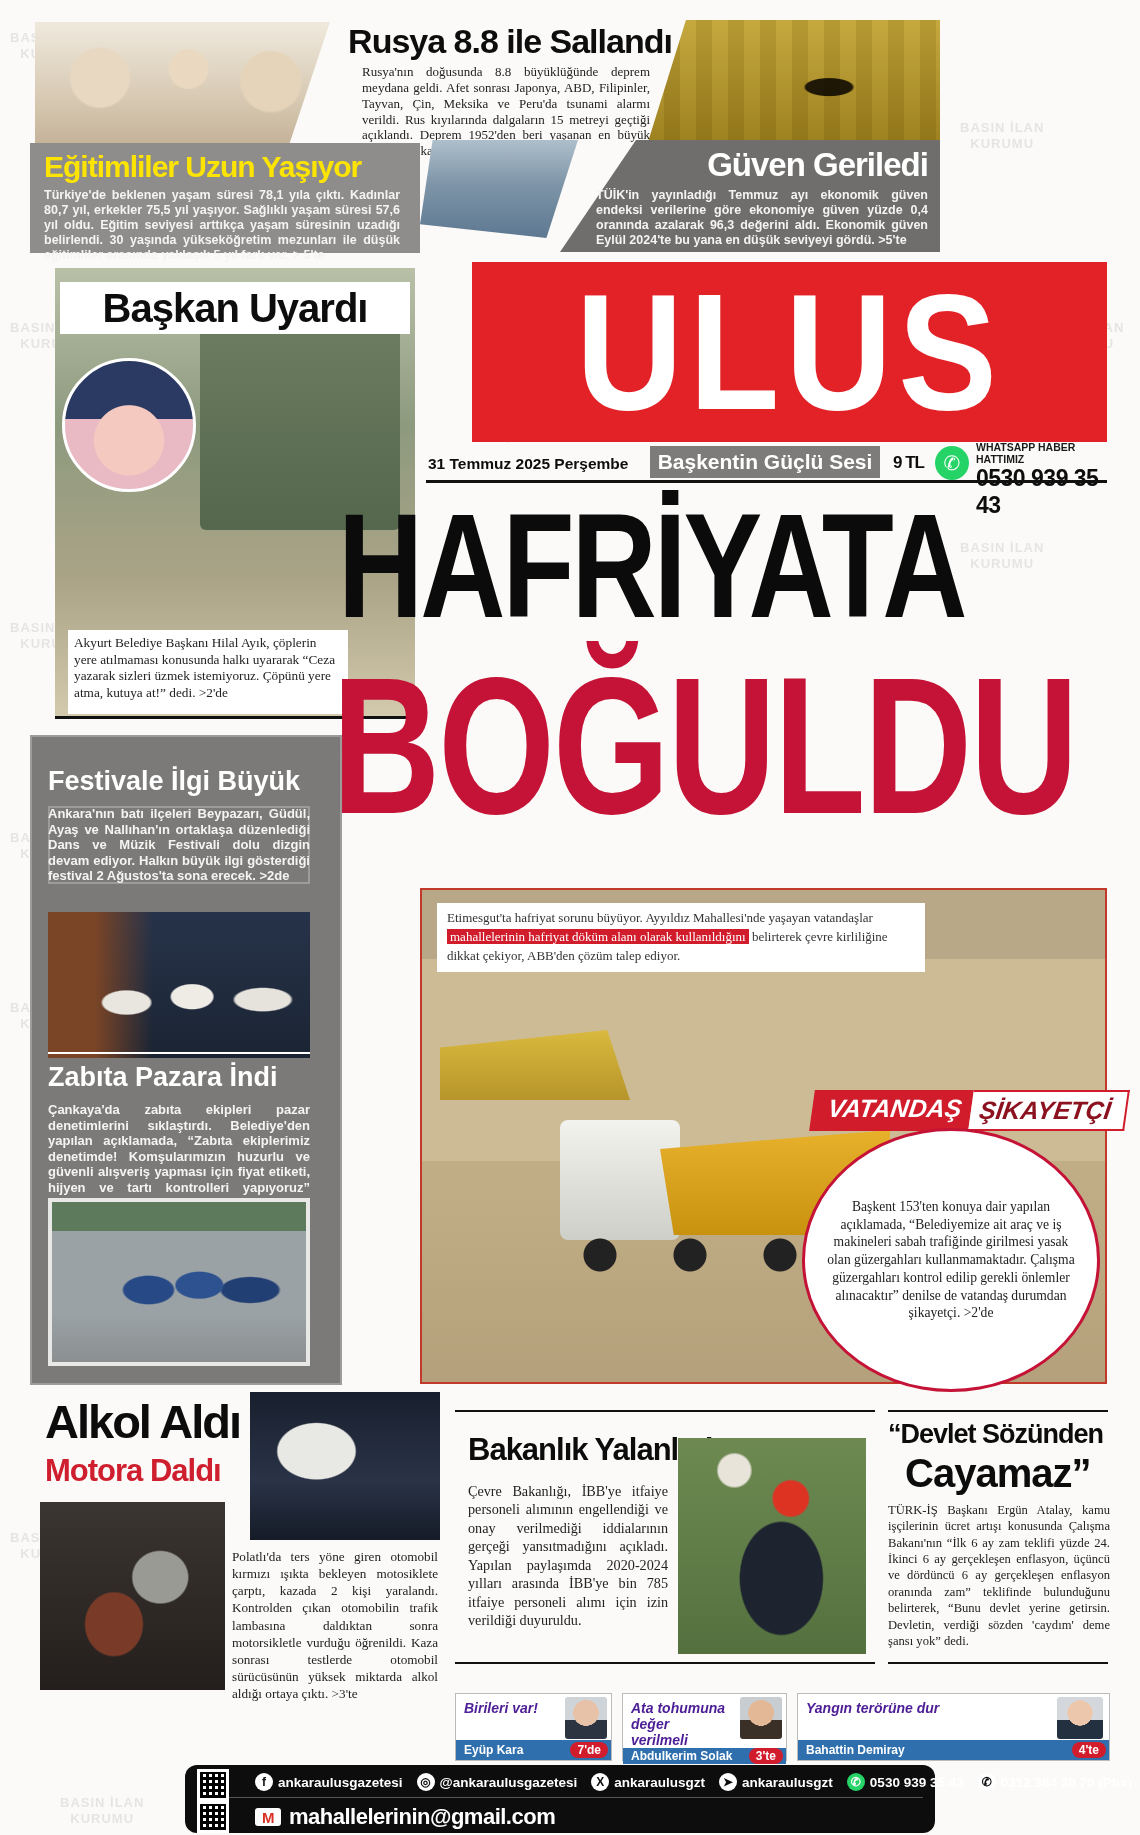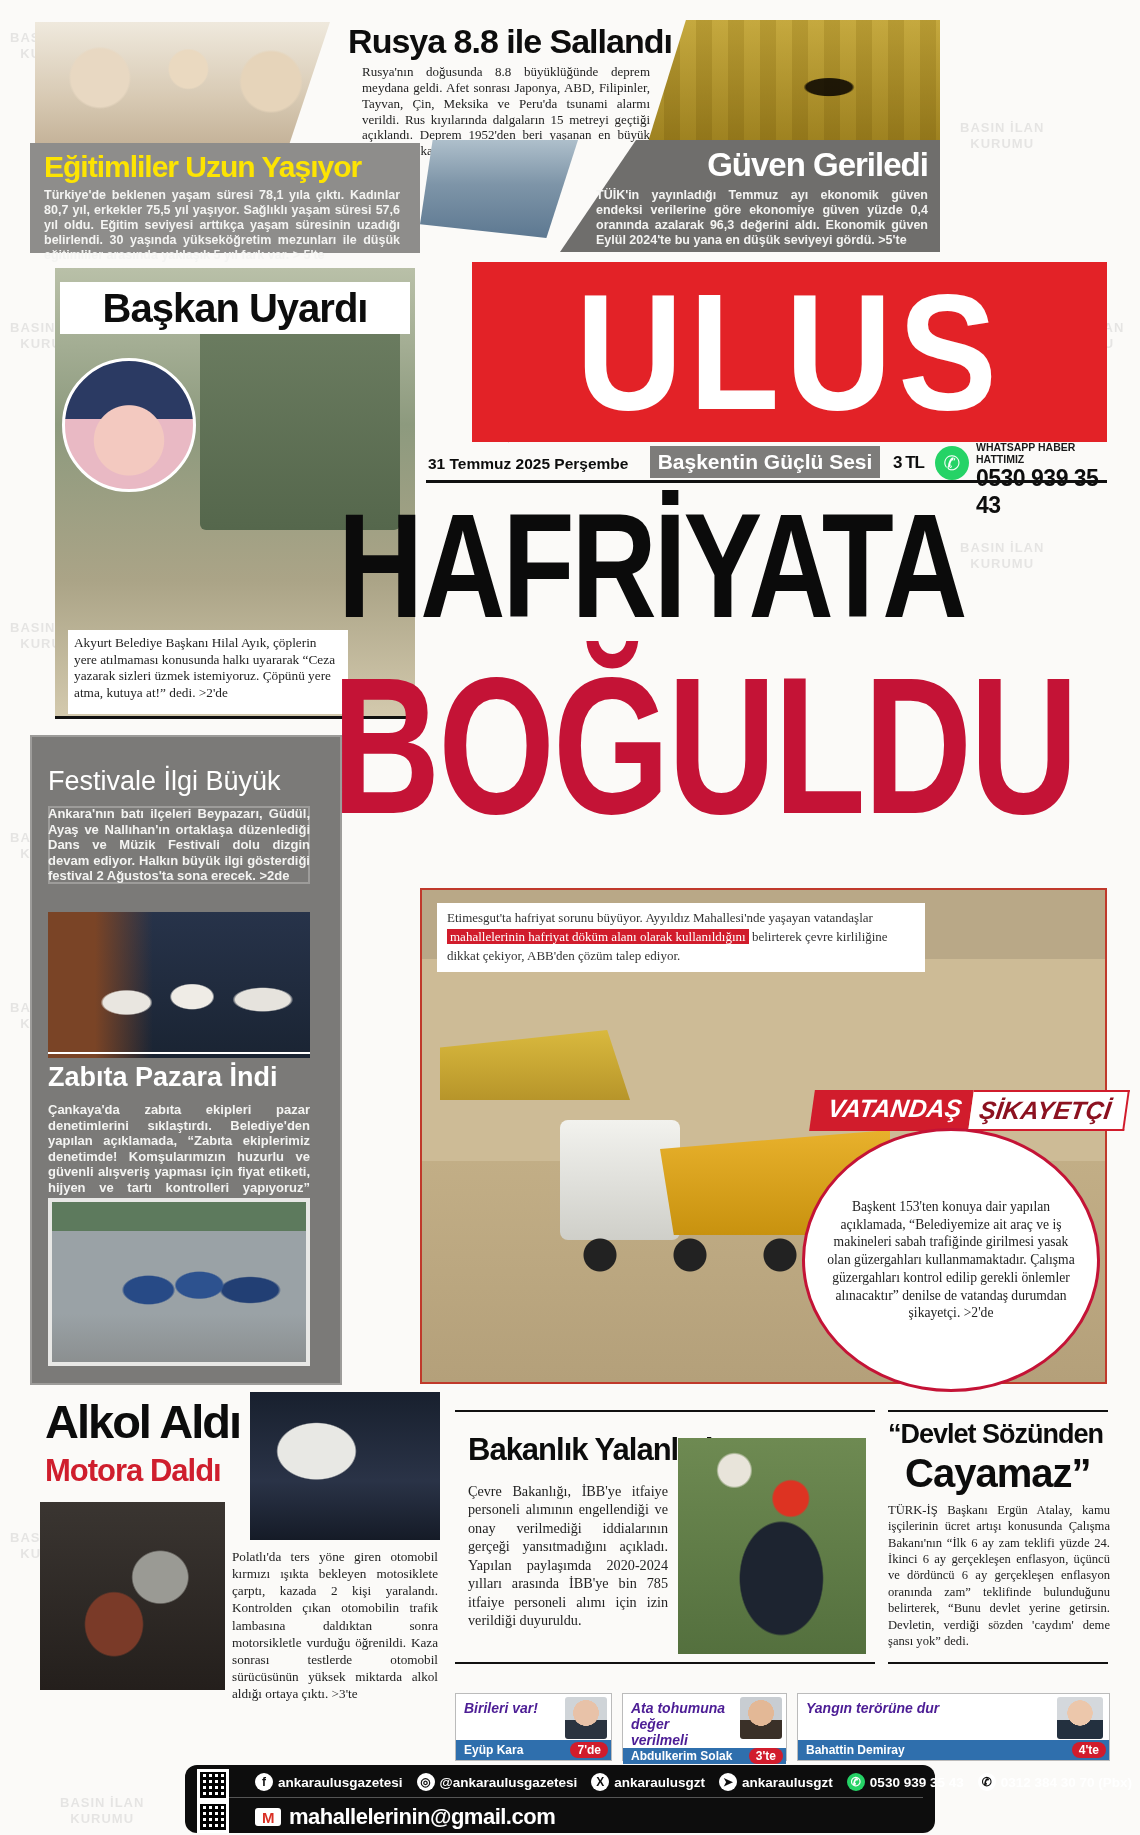--- a/index.html
+++ b/index.html
@@ -164,33 +164,33 @@
 <div class="abs" style="left:406px;top:330px;width:180px;height:46px;display:flex;align-items:center;justify-content:center;">
   <span class="ankara-vert">ANKARA</span>
 </div>
 <div class="ulus-box" style="left:472px;top:262px;width:635px;height:180px;text-align:right;">
   <span class="ulus-text">ULUS</span>
 </div>
 <div class="abs h-black" style="left:428px;top:455px;font-size:15.5px;letter-spacing:0;">31 Temmuz 2025 Perşembe</div>
 <div class="abs slogan-box" style="left:650px;top:446px;width:230px;height:32px;display:flex;align-items:center;justify-content:center;">
   <span style="font-size:21px;">Başkentin Güçlü Sesi</span>
 </div>
-<div class="abs h-black" style="left:893px;top:453px;font-size:17px;">3 TL</div>
+<div class="abs h-black" style="left:893px;top:453px;font-size:17px;">9 TL</div>
 <div class="abs wa-circle" style="left:935px;top:446px;">✆</div>
 <div class="abs" style="left:976px;top:441px;width:135px;">
   <div style="font-size:10.5px;font-weight:bold;letter-spacing:0;">WHATSAPP HABER HATTIMIZ</div>
   <div class="h-black" style="font-size:23px;letter-spacing:-.5px;">0530 939 35 43</div>
 </div>
 <div class="rule" style="left:426px;top:480px;width:681px;height:3px;"></div>
 
 <div class="abs lead1" style="left:338px;top:492px;">HAFRİYATA</div>
 <div class="abs lead2" style="left:332px;top:648px;">BOĞULDU</div>
 
 <div class="leftcol" style="left:30px;top:735px;width:312px;height:650px;"></div>
-<div class="abs leftcol-title title" style="left:48px;top:766px;width:280px;color:#fff;font-weight:400;font-size:27px;">Festivale İlgi Büyük</div>
+<div class="abs leftcol-title title" style="left:48px;top:766px;width:280px;color:#fff;font-weight:700;font-size:27px;">Festivale İlgi Büyük</div>
 <div class="abs leftcol .body band-body" style="left:48px;top:806px;width:262px;font-size:13px;">Ankara'nın batı ilçeleri Beypazarı, Güdül, Ayaş ve Nallıhan'ın ortaklaşa düzenlediği Dans ve Müzik Festivali dolu dizgin devam ediyor. Halkın büyük ilgi gösterdiği festival 2 Ağustos'ta sona erecek. &gt;2de</div>
 <div class="photo" style="left:48px;top:912px;width:262px;height:146px;
             background:
              radial-gradient(ellipse at 30% 62%,#e9e6e0 0 9%,transparent 10%),
              radial-gradient(ellipse at 55% 58%,#efece6 0 10%,transparent 11%),
              radial-gradient(ellipse at 82% 60%,#e6e3dd 0 9%,transparent 10%),
              linear-gradient(90deg,#7a4426 0 18%,transparent 40%),
              linear-gradient(180deg,#27334a,#1a2433);"></div>
 <div class="rule" style="left:48px;top:1052px;width:262px;height:2px;background:#fff;"></div>
 <div class="abs" style="left:48px;top:1062px;width:280px;color:#fff;font-weight:900;font-size:27px;">Zabıta Pazara İndi</div>

